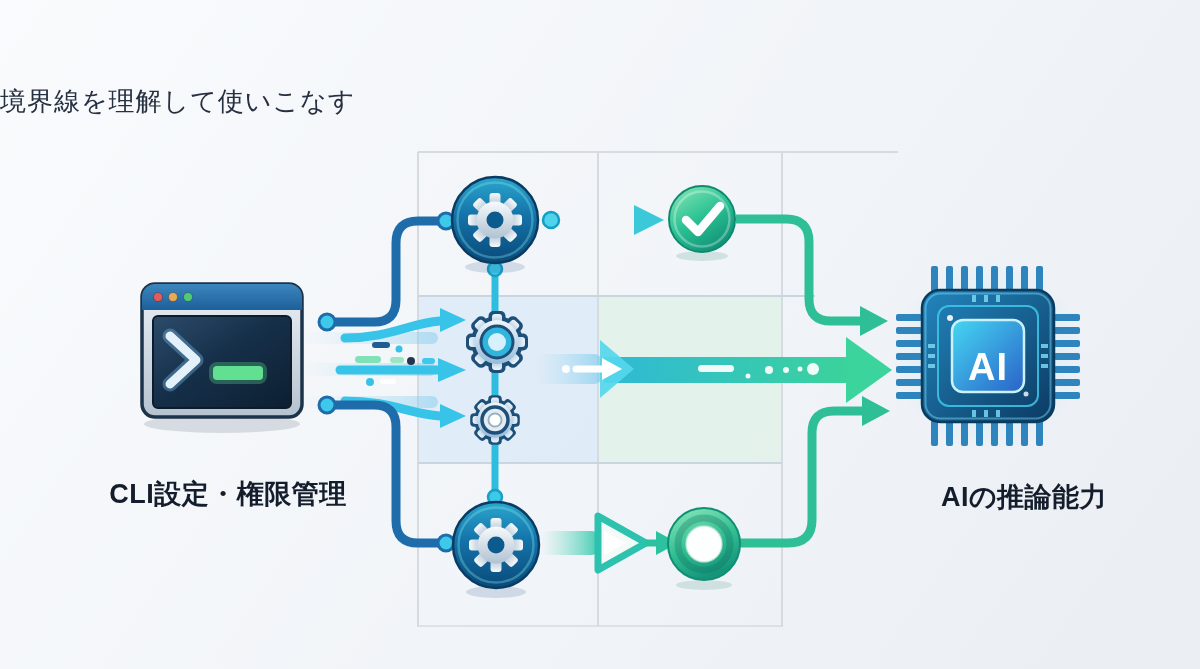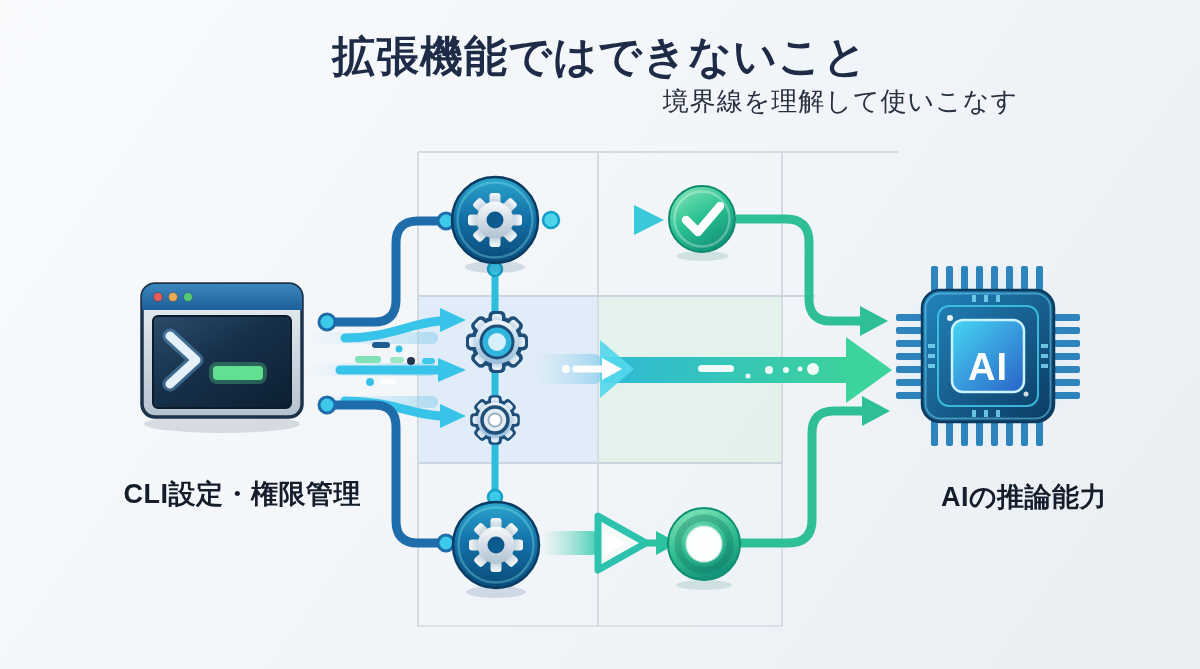--- a/index.html
+++ b/index.html
@@ -6,37 +6,36 @@
   .canvas{
     position:relative;width:1200px;height:669px;overflow:hidden;
     background:linear-gradient(125deg,#f9fbfd 0%,#f1f4f8 55%,#eaeef3 100%);
     font-family:"Liberation Sans","DejaVu Sans",sans-serif;
   }
   .hdr-title{
     position:absolute;left:0;top:28px;width:1200px;text-align:center;
     font-size:43px;font-weight:800;color:#1d2b47;letter-spacing:1px;
   }
   .hdr-sub{
-    position:absolute;left:0;top:84px;width:1018px;text-align:right;
+    position:absolute;left:0;top:84px;width:1018px;text-align:left;
     font-size:26px;font-weight:500;color:#273041;letter-spacing:1px;
   }
   .node-label{
     position:absolute;text-align:center;font-size:27px;font-weight:700;
     color:#141d2b;letter-spacing:0.5px;
   }
-  .label-cli{left:95px;top:476px;width:266px;text-align:right;}
+  .label-cli{left:95px;top:476px;width:266px;}
   .label-ai{left:912px;top:479px;width:224px;}
   svg{position:absolute;left:0;top:0;}
 </style>
 </head>
 <body>
 
 <div class="canvas">
 
-  <div class="hdr-title">拡張機能ではできないこと</div>
   <div class="hdr-sub">境界線を理解して使いこなす</div>
 
   <svg width="1200" height="669" viewBox="0 0 1200 669">
     <defs>
       <linearGradient id="gSilver" x1="0" y1="0" x2="0" y2="1">
         <stop offset="0" stop-color="#f7fafc"></stop>
           <stop offset="1" stop-color="#b0c2d2"></stop>
       </linearGradient>
       <linearGradient id="gNodeBlue" x1="0" y1="0" x2="0" y2="1">
         <stop offset="0" stop-color="#2ba6ce"></stop>

